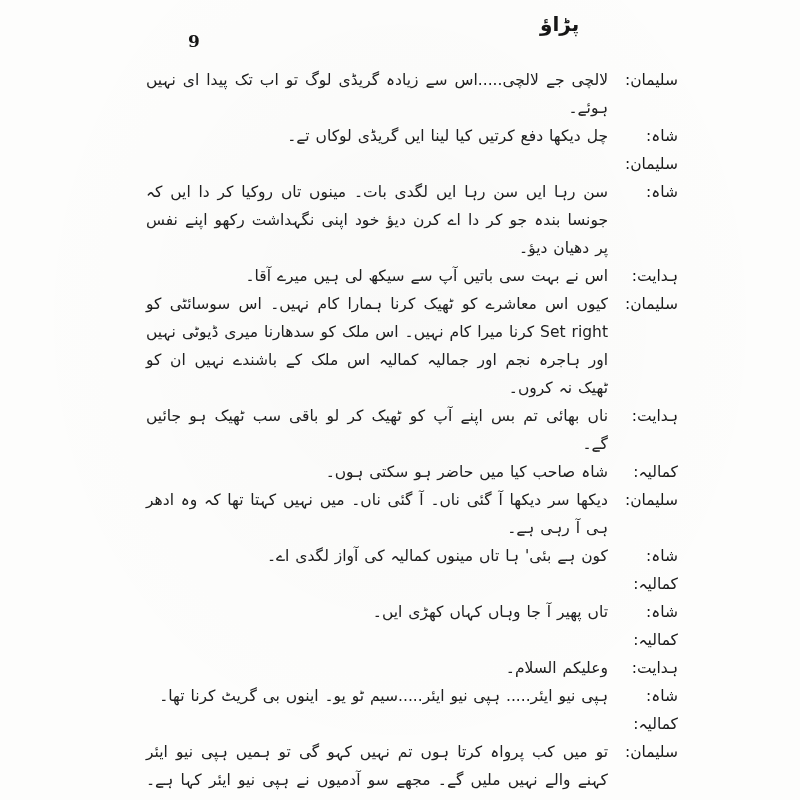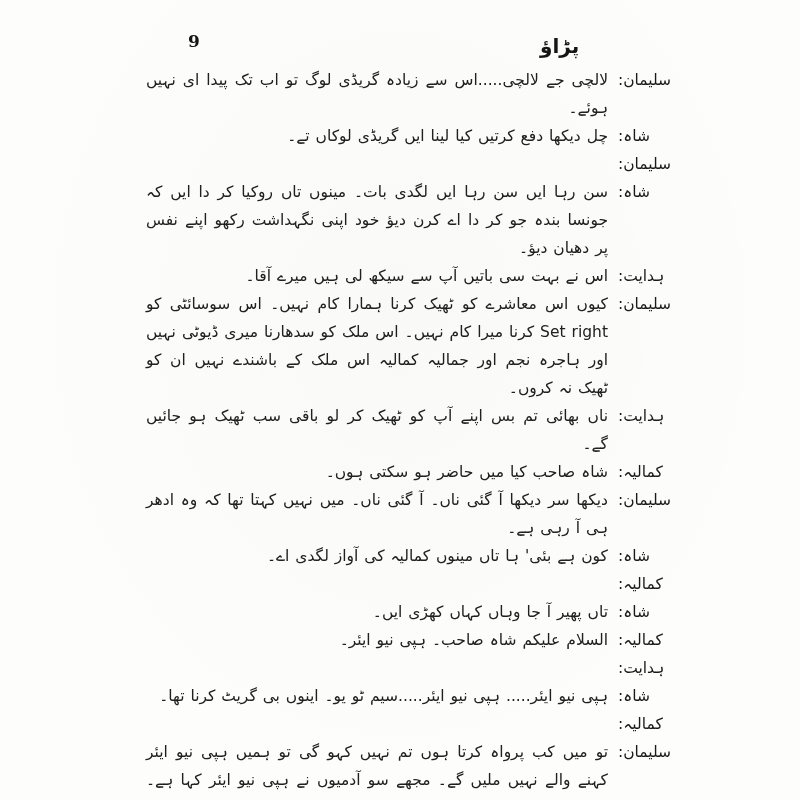--- a/index.html
+++ b/index.html
@@ -27,21 +27,21 @@
   .page-number {
     position: absolute;
     left: 188px; top: 31px;
     font-family: "DejaVu Serif", serif;
     font-weight: bold;
     font-size: 17px;
     color: #151515;
   }
   .book-title {
     position: absolute;
-    left: 540px; top: 34px;
+    left: 540px; top: 12px;
     direction: rtl;
     font-size: 20px;
     font-weight: bold;
     color: #161616;
     letter-spacing: 1px;
   }
   
   .dialogue {
     position: absolute;
     top: 66px;
@@ -51,21 +51,21 @@
   }
   .entry {
     display: grid;
     grid-template-columns: 60px 1fr;  
     column-gap: 10px;
     font-size: 15.5px;
     line-height: 28px;
   }
   .speaker {
     white-space: nowrap;
-    text-align: left;
+    text-align: right;
     color: #1a1a1a;
   }
   .line {
     text-align: justify;
     color: #202020;
     word-spacing: 1px;
   }
   .entry:last-child .line { text-align: right; text-align: justify; }
 </style>
 </head>
@@ -132,25 +132,25 @@
     <span class="speaker">کمالیہ:</span>
   </div>
 
   <div class="entry">
     <span class="speaker">شاہ:</span>
     <p class="line">تاں پھیر آ جا وہاں کہاں کھڑی ایں۔</p>
   </div>
 
   <div class="entry">
     <span class="speaker">کمالیہ:</span>
-    <p class="line">السلام علیکم شاہ صاحب۔ ہپی نیو ایئر۔</p>
   </div>
 
   <div class="entry">
     <span class="speaker">ہدایت:</span>
+    <p class="line">وعلیکم السلام۔</p>
   </div>
 
   <div class="entry">
     <span class="speaker">شاہ:</span>
     <p class="line">ہپی نیو ایئر..... ہپی نیو ایئر.....سیم ٹو یو۔ اینوں بی گریٹ کرنا تھا۔</p>
   </div>
 
   <div class="entry">
     <span class="speaker">کمالیہ:</span>
   </div>

